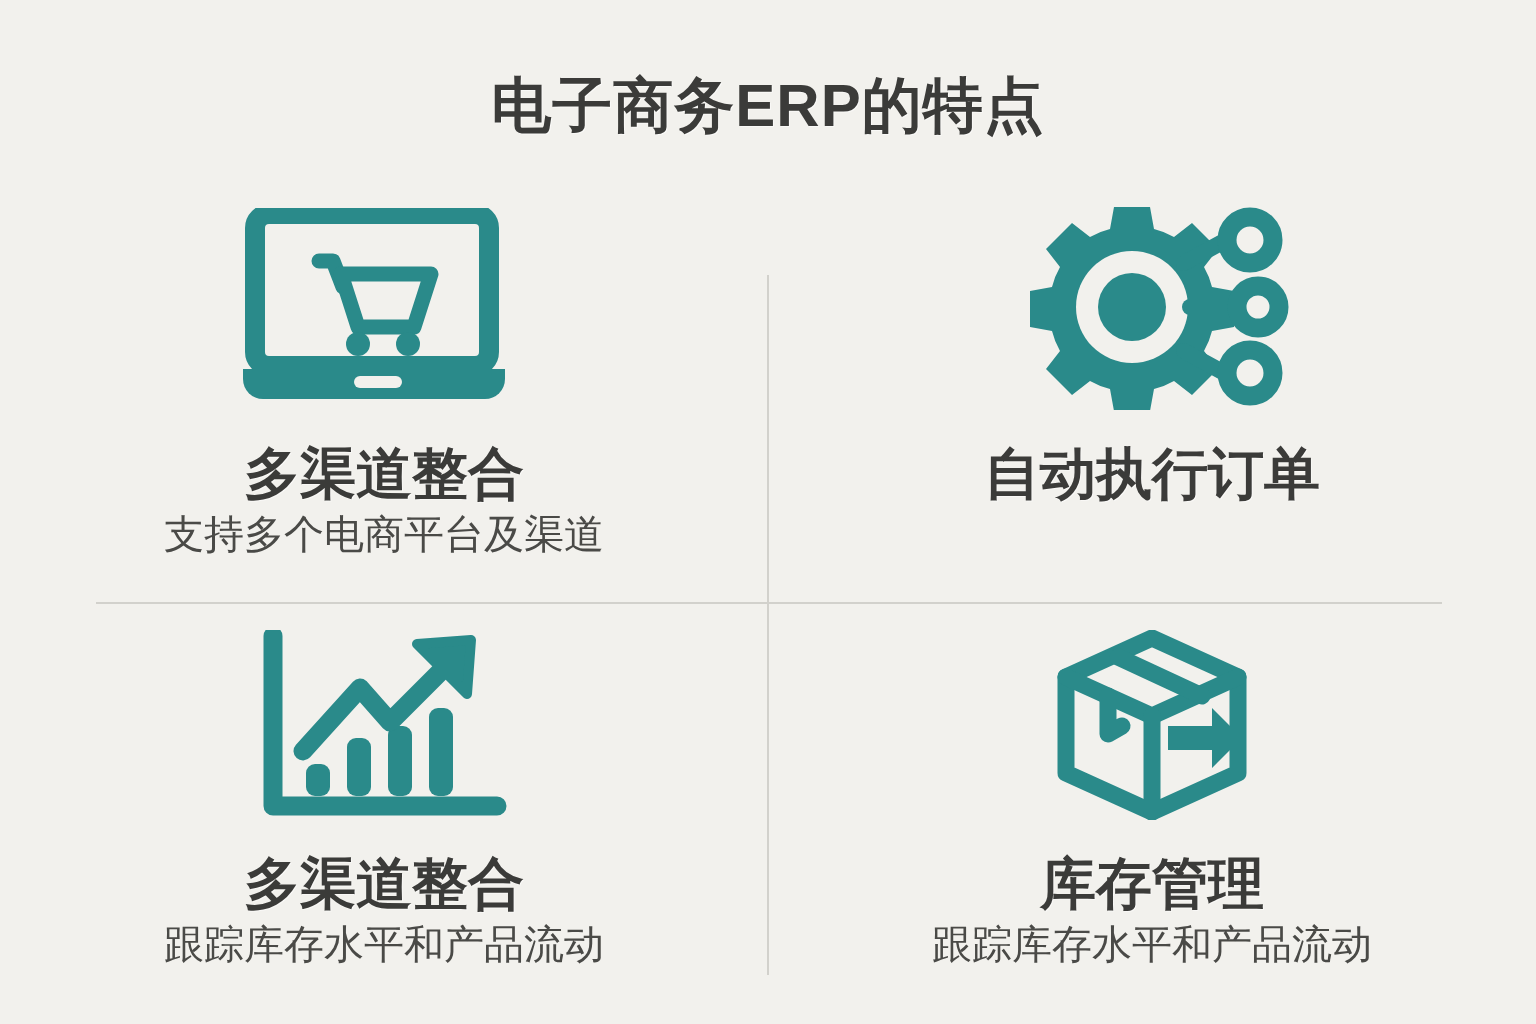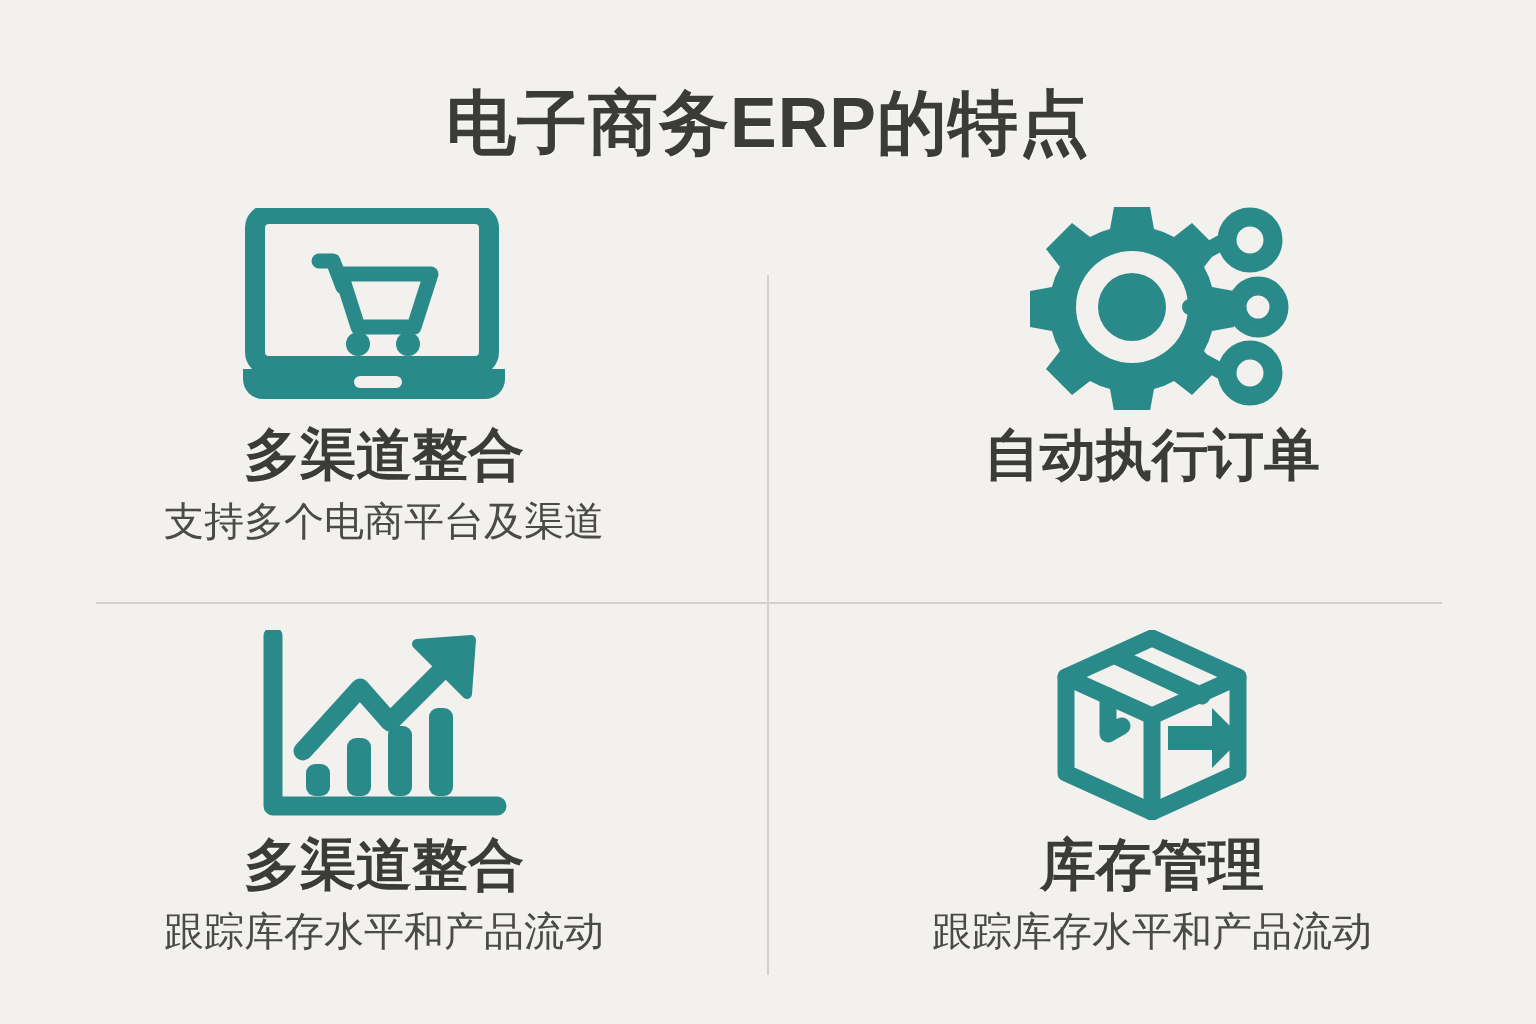--- a/index.html
+++ b/index.html
@@ -18,24 +18,24 @@
     position: relative;
     width: 1536px;
     height: 1024px;
     background: #f2f1ed;
   }
 
   
   .title {
     position: absolute;
     left: 0;
-    top: 69px;
+    top: 52px;
     width: 1536px;
     text-align: center;
-    font-size: 70px;
+    font-size: 60px;
     line-height: 108px;
     font-weight: bold;
     color: #3b3b39;
     letter-spacing: 1px;
     text-shadow: 1px 1px 0 rgba(255,255,255,0.55);
     white-space: nowrap;
   }
 
   
   .divider-h {
@@ -79,30 +79,30 @@
     width: 300px;
     height: 215px;
     display: flex;
     align-items: center;
     justify-content: center;
   }
   .icon-wrap svg {
     display: block;
   }
   .cell-title {
-    margin-top: 8px;
+    margin-top: 27px;
     font-size: 56px;
     line-height: 64px;
     font-weight: bold;
     color: #3b3b39;
     text-shadow: 1px 1px 0 rgba(255,255,255,0.5);
     white-space: nowrap;
   }
   .cell-sub {
-    margin-top: 10px;
+    margin-top: 4px;
     font-size: 40px;
     line-height: 48px;
     font-weight: normal;
     color: #4a4a47;
     white-space: nowrap;
   }
   
   .cell.row2 {
     padding-top: 30px;
   }

